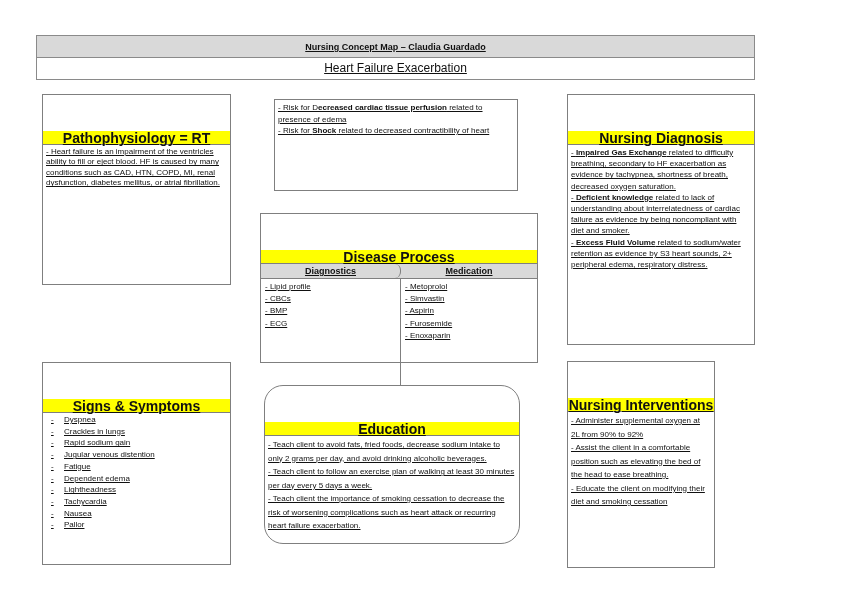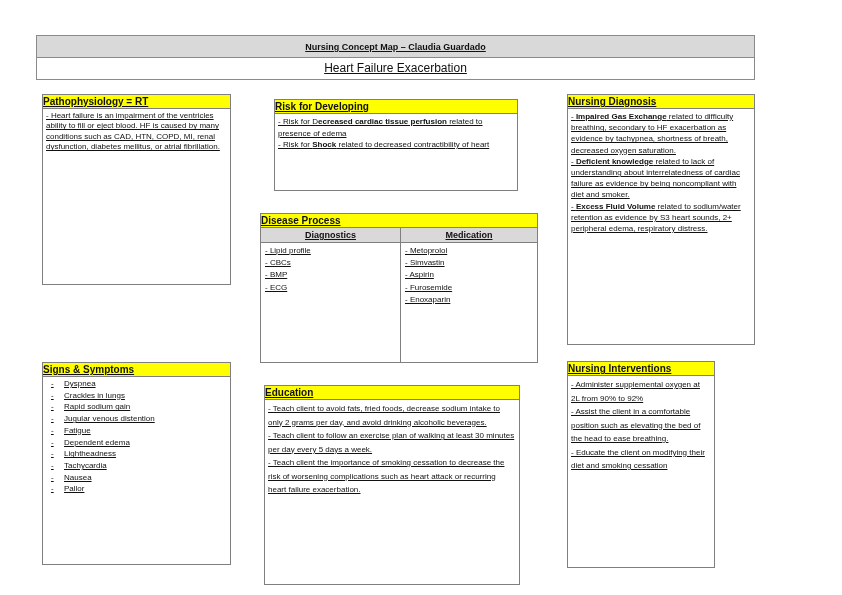--- a/index.html
+++ b/index.html
@@ -3,27 +3,27 @@
 <meta charset="utf-8">
 <style>
   * { box-sizing: border-box; margin: 0; padding: 0; }
   html, body { width: 842px; height: 595px; background: #ffffff; overflow: hidden; }
   body { position: relative; font-family: "Liberation Sans", sans-serif; color: #111; }
   .abs { position: absolute; text-decoration: underline; }
   .title-box { left: 36px; top: 35px; width: 719px; height: 45px; border: 1px solid #8a8a8a; }
   .title-row { height: 22px; background: #d9d9d9; border-bottom: 1px solid #8a8a8a; font-weight: bold; font-size: 9px; text-align: center; line-height: 22px; }
   .subtitle-row { height: 21px; font-size: 12px; text-align: center; line-height: 21px; background: #fff; }
   .box { border: 1px solid #7f7f7f; background: #fff; }
-  .hdr { background: #ffff00; border-bottom: 1px solid #7f7f7f; font-weight: bold; font-size: 10px; height: 14px; line-height: 14px; }
+  .hdr { background: #ffff00; border-bottom: 1px solid #7f7f7f; font-weight: bold; font-size: 14px; text-align: center; height: 14px; line-height: 14px; margin-top: 36px; }
   .body-text { font-size: 8px; line-height: 10.4px; padding: 2px 3px; }
   .body-text p { margin: 0; }
   .body-text.loose { line-height: 13.5px; }
   b { font-weight: bold; }
   .dp-sub { display: flex; background: #d9d9d9; border-bottom: 1px solid #7f7f7f; height: 15px; }
-  .dp-sub div { font-weight: bold; font-size: 9px; text-align: center; line-height: 15px; }
+  .dp-sub div { font-weight: bold; font-size: 9px; text-align: center; line-height: 15px; border-radius: 6px; }
   .dp-cols { display: flex; height: calc(100% - 29px); }
   .dp-col { font-size: 8px; line-height: 12.2px; padding: 2px 4px; }
   .dp-col.left { width: 140px; border-right: 1px solid #7f7f7f; }
   .dp-col.right { flex: 1; }
   .ss-list { list-style: none; font-size: 8px; line-height: 11.7px; padding: 1px 3px; }
   .ss-list li { display: flex; }
   .ss-list .dash { width: 18px; padding-left: 5px; }
 </style>
 </head>
 <body>
@@ -32,21 +32,20 @@
   <div class="title-row">Nursing Concept Map – Claudia Guardado</div>
   <div class="subtitle-row">Heart Failure Exacerbation</div>
 </div>
 
 <div class="abs box" style="left:42px; top:94px; width:189px; height:191px;">
   <div class="hdr">Pathophysiology = RT</div>
   <div class="body-text">- Heart failure is an impairment of the ventricles ability to fill or eject blood. HF is caused by many conditions such as CAD, HTN, COPD, MI, renal dysfunction, diabetes mellitus, or atrial fibrillation.</div>
 </div>
 
 <div class="abs box" style="left:274px; top:99px; width:244px; height:92px;">
-  <div class="hdr">Risk for Developing</div>
   <div class="body-text" style="line-height:11.5px;">
     <p><span>- Risk for D</span><b>ecreased cardiac tissue perfusion</b><span> related to presence of edema</span></p>
     <p><span>- Risk for </span><b>Shock</b><span> related to decreased contractibility of heart</span></p>
   </div>
 </div>
 
 <div class="abs box" style="left:567px; top:94px; width:188px; height:251px;">
   <div class="hdr">Nursing Diagnosis</div>
   <div class="body-text" style="line-height:11.2px;">
     <p><span> - </span><b>Impaired Gas Exchange</b><span> related to difficulty breathing, secondary to HF exacerbation as evidence by tachypnea, shortness of breath, decreased oxygen saturation.</span></p>
@@ -117,21 +116,21 @@
         <span class="dash">-</span>
         <span>Nausea</span>
       </li>
     <li>
         <span class="dash">-</span>
         <span>Pallor</span>
       </li>
   </ul>
 </div>
 
-<div class="abs box" style="left:264px; top:385px; width:256px; height:200px;">
+<div class="abs box" style="left:264px; top:385px; width:256px; height:159px;border-radius:19px;">
   <div class="hdr">Education</div>
   <div class="body-text loose">
     <p>- Teach client to avoid fats, fried foods, decrease sodium intake to only 2 grams per day, and avoid drinking alcoholic beverages.</p>
     <p>- Teach client to follow an exercise plan of walking at least 30 minutes per day every 5 days a week.</p>
     <p>- Teach client the importance of smoking cessation to decrease the risk of worsening complications such as heart attack or recurring heart failure exacerbation.</p>
   </div>
 </div>
 
 <div class="abs box" style="left:567px; top:361px; width:148px; height:207px;">
   <div class="hdr">Nursing Interventions</div>

